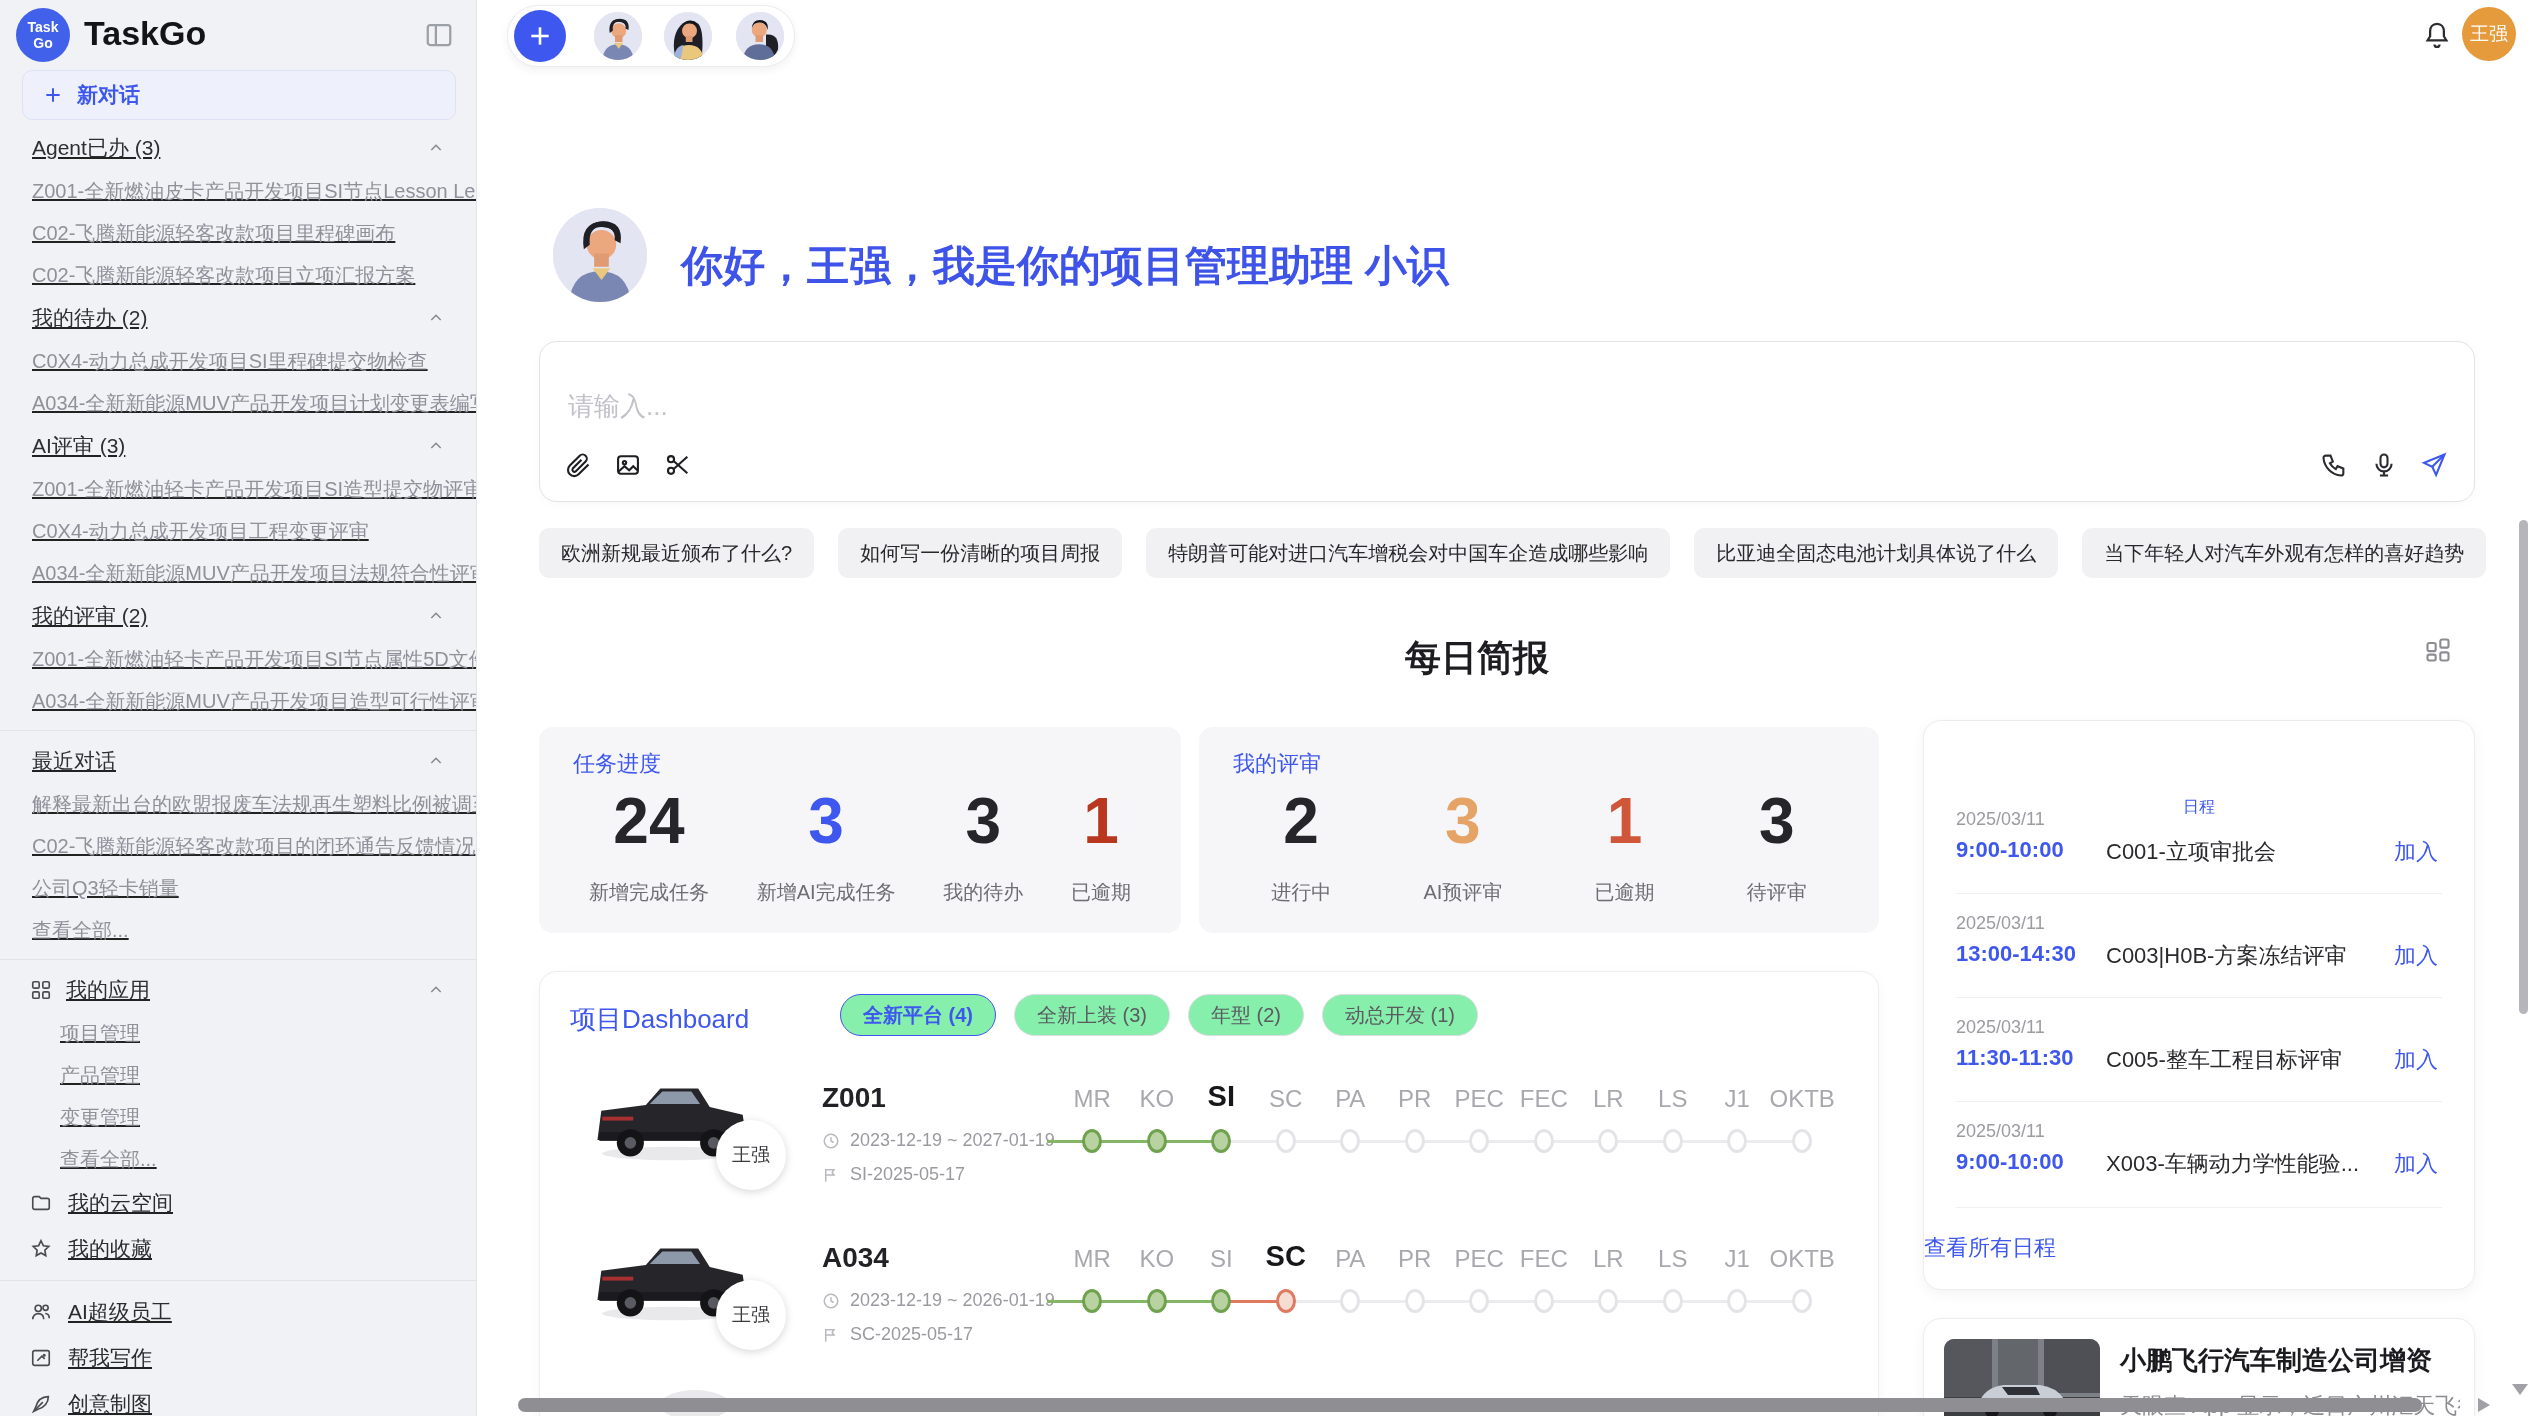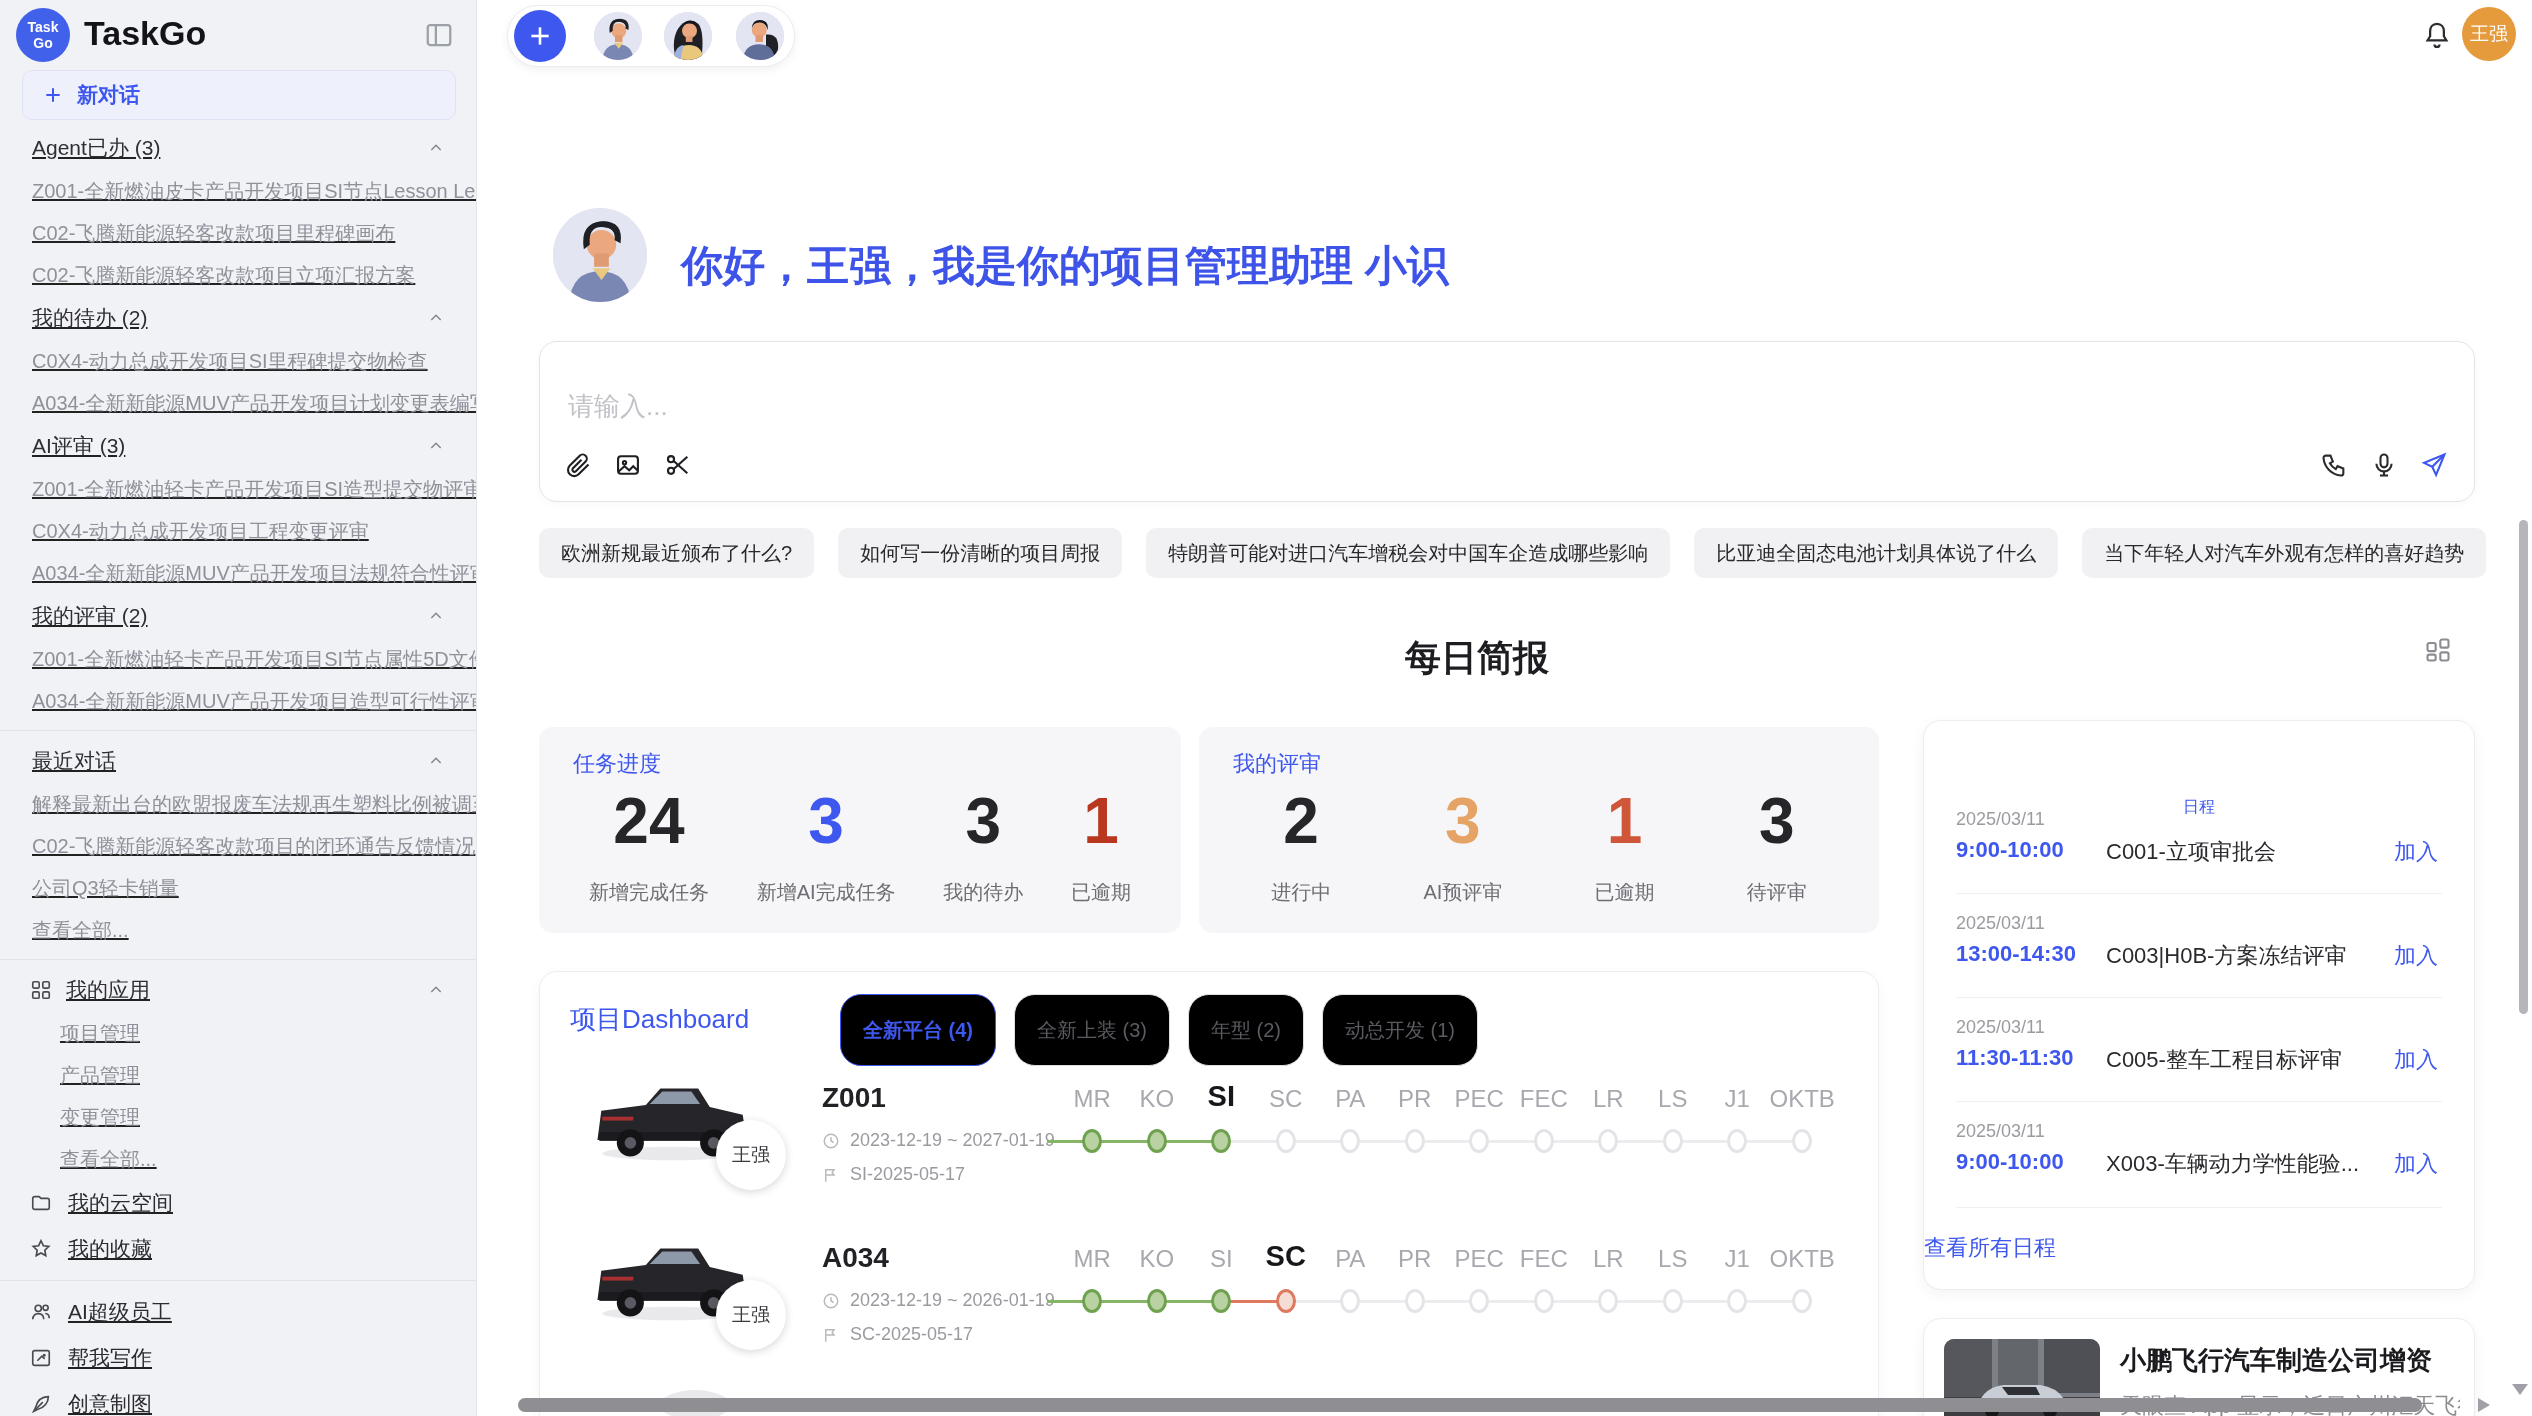--- a/index.html
+++ b/index.html
@@ -72,22 +72,22 @@
   .sc-val{font-size:64px;font-weight:700;line-height:1;}
   .sc-lbl{margin-top:26px;font-size:20px;color:#6d6d73;}
   .v-dark{color:#26262a;} .v-blue{color:#3e57ee;} .v-red{color:#b8371e;}
   .v-orange{color:#e6a366;} .v-redsoft{color:#cf5638;}
 
   
   .dash-card{position:absolute;left:62px;top:971px;width:1340px;height:470px;background:#fff;
              border:1px solid #ececf1;border-radius:18px;box-shadow:0 4px 14px rgba(0,0,0,.04);box-sizing:border-box;}
   .dash-title{position:absolute;left:30px;top:30px;font-size:26px;color:#3e57ee;}
   .dash-tabs{position:absolute;left:300px;top:22px;display:flex;gap:18px;}
-  .tab{height:40px;line-height:40px;padding:15px 22px;border-radius:21px;border:1px solid #dcdce1;
-       font-size:20px;color:#5a5a60;background:#000000;white-space:nowrap;cursor:pointer;}
+  .tab{height:40px;line-height:40px;padding:0 22px;border-radius:21px;border:1px solid #dcdce1;
+       font-size:20px;color:#5a5a60;background:#86efac;white-space:nowrap;cursor:pointer;}
   .tab.active{border:1.5px solid #3e57ee;color:#3e57ee;font-weight:600;}
 
   .proj-row{position:absolute;left:0;width:1338px;height:160px;}
   .truck{position:absolute;left:47px;top:2px;}
   .owner{position:absolute;left:176px;top:46px;width:70px;height:70px;border-radius:50%;background:#fff;
          box-shadow:0 2px 8px rgba(0,0,0,.16);display:flex;align-items:center;justify-content:center;
          font-size:19px;color:#3a3a3e;}
   .pcode{position:absolute;left:282px;top:8px;font-size:28px;font-weight:700;color:#222226;cursor:pointer;}
   .pmeta{position:absolute;left:282px;display:flex;align-items:center;gap:10px;font-size:18px;color:#9a9aa0;}
   .pmeta svg{color:#b9b9bf;}

